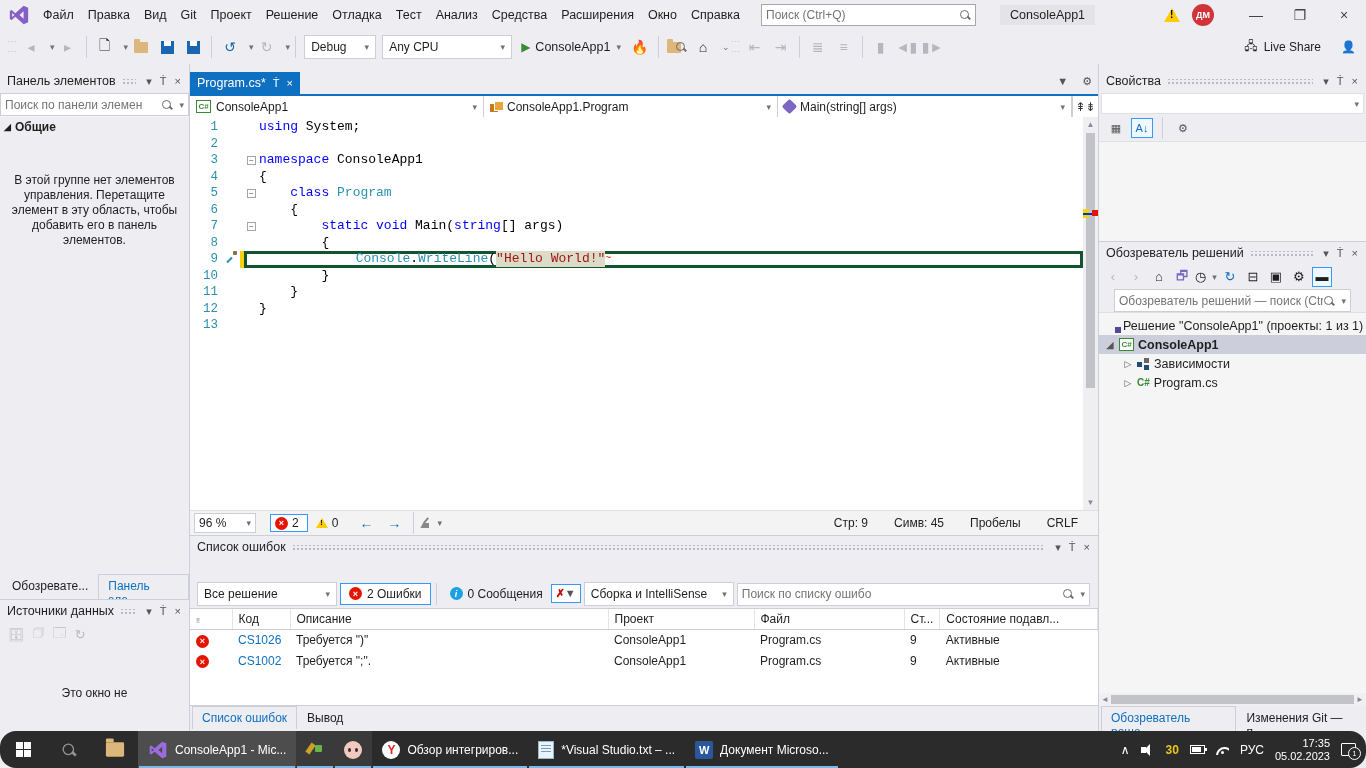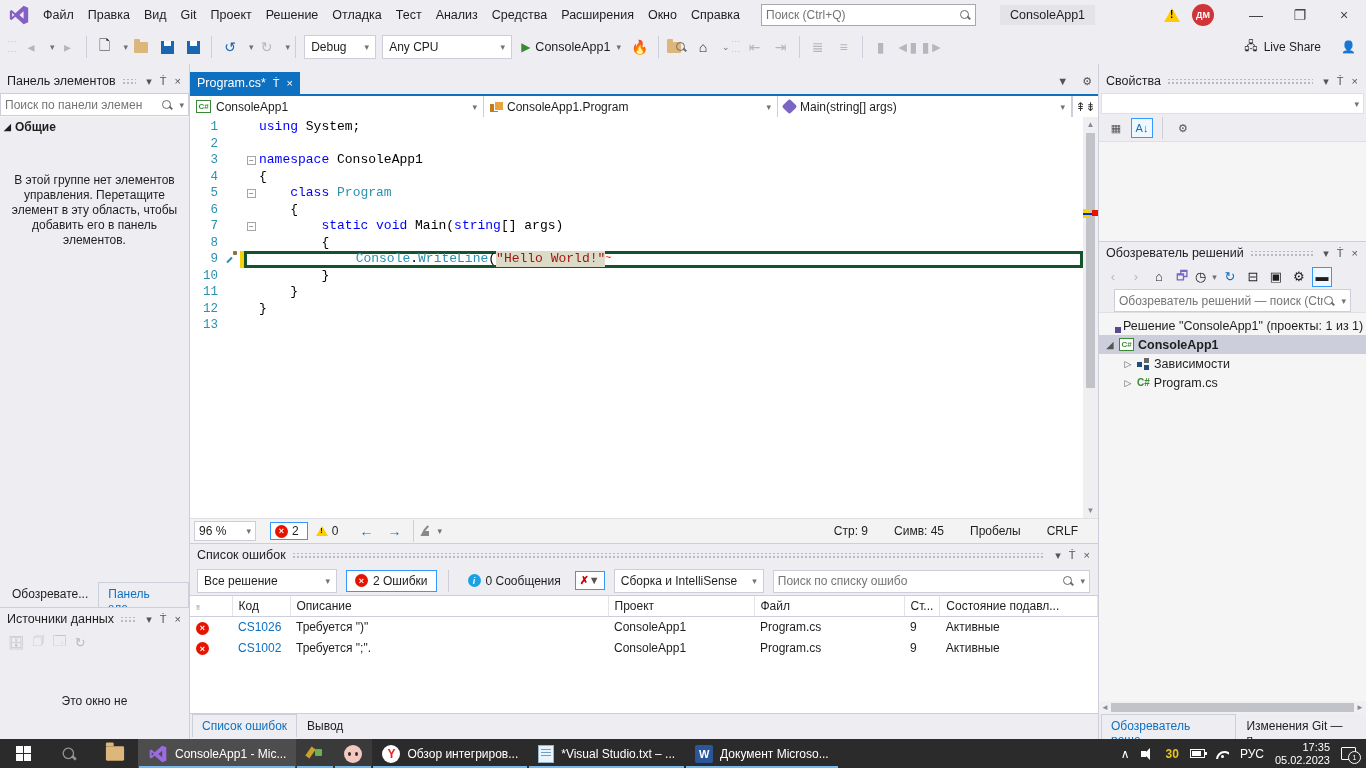--- a/index.html
+++ b/index.html
@@ -95,21 +95,21 @@
   .navarrow { color:#0E70C0; font-size:14px; margin:0 7px; }
   .einfo { margin-left:auto; display:flex; gap:26px; padding-right:16px; color:#1E1E1E; }
 
   .ecircle { width:13px; height:13px; border-radius:50%; background:#E51400; color:#fff; font-size:9px; font-weight:bold; display:inline-flex; align-items:center; justify-content:center; flex:0 0 auto; }
   .wtri { width:0; height:0; border-left:6px solid transparent; border-right:6px solid transparent; border-bottom:10px solid #FFCC00; position:relative; display:inline-block; }
   .wtri::after { content:"!"; position:absolute; left:-1.5px; top:1px; font-size:7px; font-weight:bold; color:#000; }
   .icircle { width:13px; height:13px; border-radius:50%; background:#1BA1E2; color:#fff; font-size:9px; font-weight:bold; font-style:italic; display:inline-flex; align-items:center; justify-content:center; }
 
   
   .errlist { height:196px; flex:0 0 auto; display:flex; flex-direction:column; border-top:1px solid #CCCEDB; background:#EEEEF2; }
-  .el-toolbar { height:29px; display:flex; align-items:center; padding:2px 4px; gap:6px; flex:0 0 auto; }
+  .el-toolbar { height:29px; display:flex; align-items:center; padding:2px 4px; flex:0 0 auto;margin-top:21px; }
   .el-btn { display:flex; align-items:center; gap:5px; padding:3px 8px; font-size:12px; }
   .el-btn.sel { background:#fff; border:1px solid #3399FF; }
   .filter-btn { border:1px solid #3399FF; background:#fff; padding:2px 4px; font-size:11px; color:#C00; font-weight:bold; }
   .el-table { flex:1; background:#fff; overflow:hidden; border:1px solid #CCCEDB; border-left:none; border-right:none; }
   table { border-collapse:collapse; width:100%; font-size:12px; }
   th { font-weight:normal; text-align:left; padding:3px 6px; border-right:1px solid #E4E4E8; border-bottom:1px solid #CCCEDB; color:#1E1E1E; height:20px; white-space:nowrap; overflow:hidden; }
   td { padding:3px 6px; height:20px; white-space:nowrap; overflow:hidden; }
   .cs-link { color:#0E70C0; }
 
   
@@ -160,21 +160,21 @@
   .broom::after { content:""; position:absolute; left:6px; top:0; width:2px; height:7px; background:#888; transform:rotate(40deg); }
 
   
   .statusbar { height:22px; background:#0C7CD6; color:#fff; display:flex; align-items:center; padding:0 8px; flex:0 0 auto; font-size:12px; position:relative; }
   .sb-sq { width:11px; height:9px; border:1px solid #fff; margin-right:8px; }
   .bell { position:absolute; right:6px; top:2px; width:14px; height:16px; }
   .bell::before { content:""; position:absolute; left:2px; top:2px; width:9px; height:9px; background:#fff; border-radius:5px 5px 1px 1px; }
   .bell::after { content:"1"; position:absolute; right:-3px; bottom:-2px; width:10px; height:10px; background:#E51400; border-radius:50%; color:#fff; font-size:7px; text-align:center; line-height:10px; }
 
   
-  .taskbar { height:29px; background:#2B2B2B; display:flex; align-items:stretch; flex:0 0 auto; color:#fff; }
+  .taskbar { height:37px; background:#2B2B2B; display:flex; align-items:stretch; flex:0 0 auto; color:#fff;border-radius:16px; }
   .tk { width:46px; display:flex; align-items:center; justify-content:center; position:relative; }
   .tk-task { display:flex; align-items:center; gap:7px; padding:0 10px; font-size:12px; max-width:168px; position:relative; }
   .tk-task .lbl { white-space:nowrap; overflow:hidden; text-overflow:ellipsis; }
   .tk-task.active { background:#4D4D4D; }
   .tk-task.grp { background:#3A3A3A; }
   .underl { position:absolute; left:1px; right:1px; bottom:0; height:2px; background:#76B9ED; }
   .winlogo { display:grid; grid-template-columns:7px 7px; grid-template-rows:7px 7px; gap:1px; }
   .winlogo div { background:#fff; }
   .vstask { width:20px; height:20px; }
   .ybadge { width:18px; height:18px; border-radius:50%; background:#fff; color:#E52620; font-weight:bold; font-size:12px; display:flex; align-items:center; justify-content:center; }

